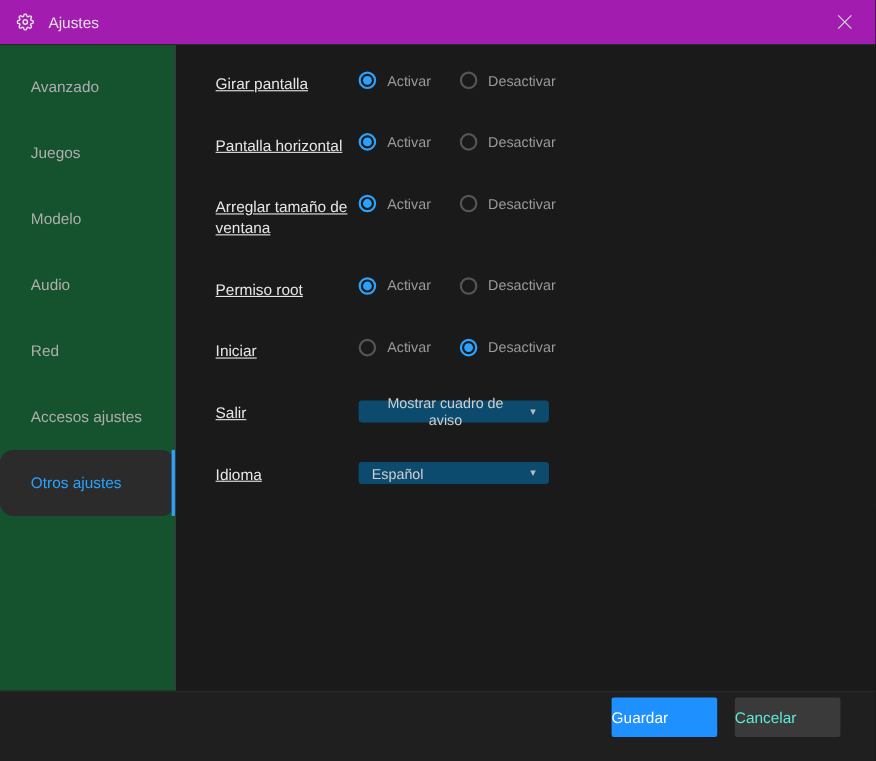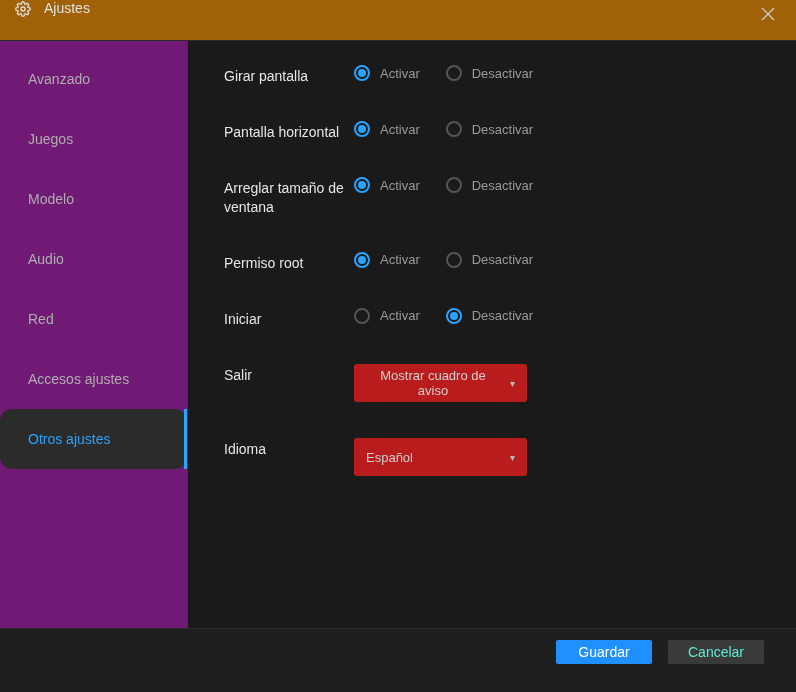--- a/index.html
+++ b/index.html
@@ -1,57 +1,57 @@
 <!DOCTYPE html>
 <html><head>
 <meta charset="utf-8">
 <style>
   * { box-sizing: border-box; margin: 0; padding: 0; }
   html, body { width: 796px; height: 692px; background: #1a1a1a; font-family: "Segoe UI", Arial, sans-serif; color: #c0c0c0; overflow: hidden; }
   .window { width: 100%; height: 100%; display: flex; flex-direction: column; }
 
   
-  .titlebar { height: 40px; display: flex; align-items: flex-start; padding: 0 14px; background: #a16207; }
+  .titlebar { height: 40px; display: flex; align-items: center; padding: 0 14px; background: #a21caf; }
   .titlebar .gear { width: 18px; height: 18px; margin-right: 12px; display:flex; align-items:center; justify-content:center; }
   .titlebar .title { color: #e0e0e0; font-size: 14px; font-weight: 500; }
   .titlebar .spacer { flex: 1; }
   .titlebar .close { width: 28px; height: 28px; display:flex; align-items:center; justify-content:center; cursor:pointer; color:#d0d0d0; }
 
   
   .body { flex: 1; display: flex; min-height: 0; border-top: 1px solid #2a2a2a; }
 
   
-  .sidebar { width: 188px; border-right: 1px solid #3a3a3a; padding-top: 8px; background:#701a75; }
+  .sidebar { width: 160px; border-right: 1px solid #3a3a3a; padding-top: 8px; background:#14532d; }
   .side-item { height: 60px; display:flex; align-items:center; padding-left: 28px; font-size: 14px; color:#aeaeae; cursor:pointer; position:relative; }
   .side-item.active { background:#2b2b2b; color:#2aa3ff;border-radius:12px; }
   .side-item.active::after { content:""; position:absolute; right:0; top:0; width:3px; height:100%; background:#2aa3ff; }
 
   
   .main { flex:1; padding: 24px 0 0 36px; overflow:auto; }
   .row { display:flex; align-items:flex-start; margin-bottom: 36px; }
-  .row .label { width: 130px; padding-top:2px; font-size:14px; color:#e6e6e6; line-height:1.3; }
+  .row .label { width: 130px; padding-top:2px; font-size:14px; color:#e6e6e6; line-height:1.3;text-decoration:underline; }
   .row .controls { display:flex; align-items:center; gap: 26px; text-align: center; }
 
   
   .radio { display:flex; align-items:center; gap:10px; cursor:pointer; }
   .radio .disc { width:16px; height:16px; border-radius:50%; border:2px solid #555; display:flex; align-items:center; justify-content:center; }
   .radio .disc .dot { width:8px; height:8px; border-radius:50%; background:transparent; }
   .radio.checked .disc { border-color:#2aa3ff; }
   .radio.checked .disc .dot { background:#2aa3ff; }
   .radio span.txt { font-size:13px; color:#9a9a9a; }
 
   
-  .select { background:#b91c1c; border-radius:3px; height:38px; display:flex; align-items:center; padding:0 12px; font-size:13px; color:#d0d0d0; cursor:pointer; gap:10px; }
+  .select { background:#0c4a6e; border-radius:3px; height:20px; display:flex; align-items:center; padding:0 12px; font-size:13px; color:#d0d0d0; cursor:pointer; gap:10px; }
   .select .chev { margin-left:auto; font-size:10px; color:#bbb; }
   .select.small { width:173px;gap:20px; }
   .select.medium { width:173px; }
 
   
   .footer { height: 64px; display:flex; align-items:center; justify-content:flex-end; gap:16px; padding: 0 32px 18px 0; background:#1f1f1f; border-top:1px solid #2a2a2a; }
-  .btn { height:24px; min-width:96px; display:flex; align-items:center; justify-content:center; font-size:14px; border-radius:2px; cursor:pointer; }
+  .btn { height:36px; min-width:96px; display:flex; align-items:center; font-size:14px; border-radius:2px; cursor:pointer; }
   .btn.primary { background:#1e90ff; color:#fff; }
   .btn.secondary { background:#3a3a3a; color:#5eead4; }
 </style>
 </head>
 <body>
 
 <div class="window">
 
   <div class="titlebar">
     <div class="gear">

